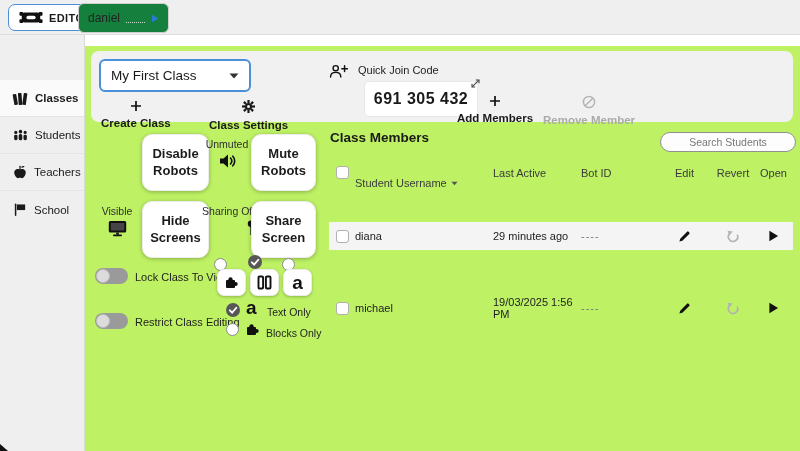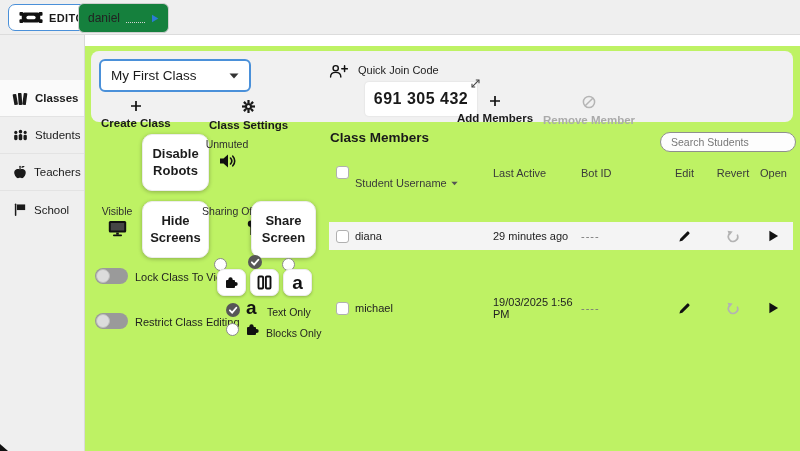--- a/index.html
+++ b/index.html
@@ -93,21 +93,21 @@
   .opt-a { position:absolute; left:161px; top:252px; }
   .opt-puzzle { position:absolute; left:160px; top:276px; }
   .opt-label { position:absolute; font-size:10.5px; color:#1f1f1f; }
   .ol-text { left:182px; top:260px; }
   .ol-blocks { left:181px; top:281px; }
 
   
   .members-title { position:absolute; left:245px; top:84px; font-size:13.5px; font-weight:700; }
   .search-input { position:absolute; left:575px; top:86px; width:136px; height:20px;
     border:1px solid #8f8f8f; border-radius:10px; padding:0 10px; font-size:10.5px;
-    font-family:"Liberation Sans", sans-serif; color:#333; background:#fdfdfd; outline:none; }
+    font-family:"Liberation Sans", sans-serif; color:#333; background:#fdfdfd; outline:none;text-align:center; }
   .search-input::placeholder { color:#777; }
   .table { position:absolute; left:244px; top:110px; width:464px; }
   .trow { display:grid; grid-template-columns:26px 138px 88px 76px 55px 42px 39px;
     align-items:center; }
   .thead { height:22px; font-size:11px; color:#3a3a3a; }
   .tbody-row { height:28px; font-size:11px; color:#222; cursor:pointer;margin-top:44px; }
   .tbody-row.alt { background:#f4f4f4; }
   .cell-center { display:flex; justify-content:center; align-items:center; }
   .cell-user { display:flex; align-items:center; gap:4px;margin-top:21px; }
   .cb { width:13px; height:13px; border:1.5px solid #b0b0b0; border-radius:3px; background:#fff; cursor:pointer; }
@@ -262,20 +262,23 @@
     </div>
 
     <div class="status-block s-unmuted">
       <span class="status-text">Unmuted</span>
       <svg width="19" height="16" viewBox="0 0 19 16">
           <path d="M2 5.5 H5.5 L10 1.5 V14.5 L5.5 10.5 H2 Z" fill="#111"></path>
           <path d="M12.5 5 A4.5 4.5 0 0 1 12.5 11" stroke="#111" stroke-width="1.6" fill="none" stroke-linecap="round"></path>
           <path d="M14.8 3.2 A7 7 0 0 1 14.8 12.8" stroke="#111" stroke-width="1.6" fill="none" stroke-linecap="round"></path>
         </svg>
     </div>
+    <div class="big-btn b-mute">
+      <span>Mute Robots</span>
+    </div>
 
     <div class="status-block s-visible">
       <span class="status-text">Visible</span>
       <svg width="19" height="17" viewBox="0 0 19 17">
           <rect x="0.8" y="1" width="17.4" height="11.5" rx="1.5" fill="#111"></rect>
           <rect x="2.8" y="3" width="13.4" height="7.5" fill="#fff" opacity="0.22"></rect>
           <rect x="8.2" y="12.5" width="2.6" height="2.2" fill="#111"></rect>
           <rect x="5" y="14.6" width="9" height="1.7" rx="0.8" fill="#111"></rect>
         </svg>
     </div>

